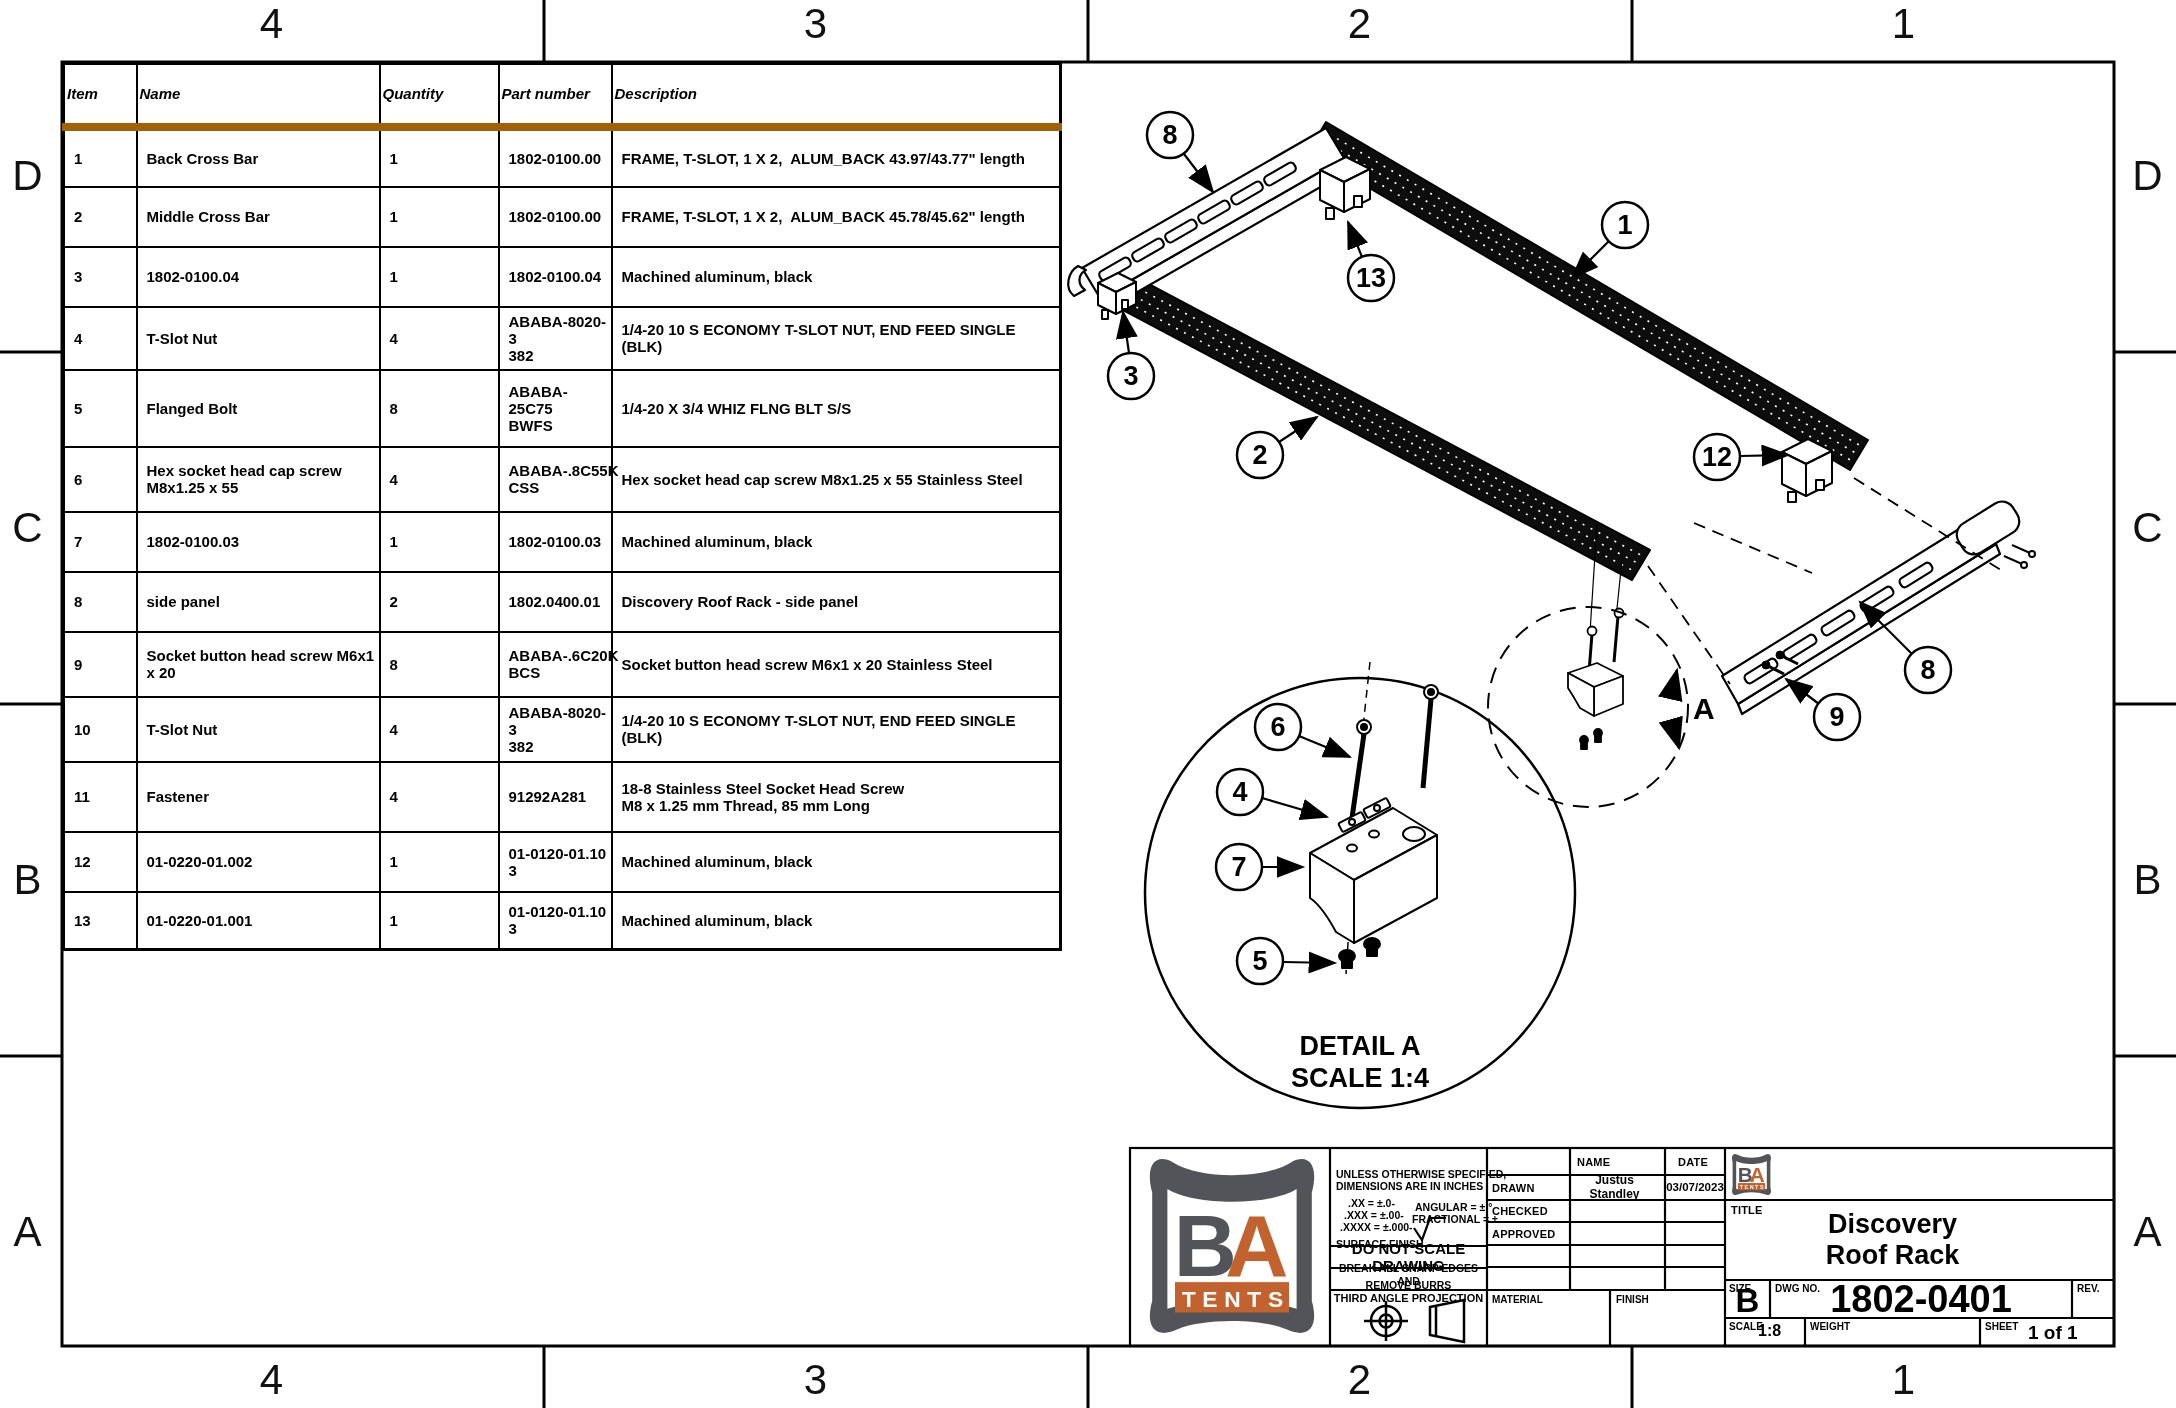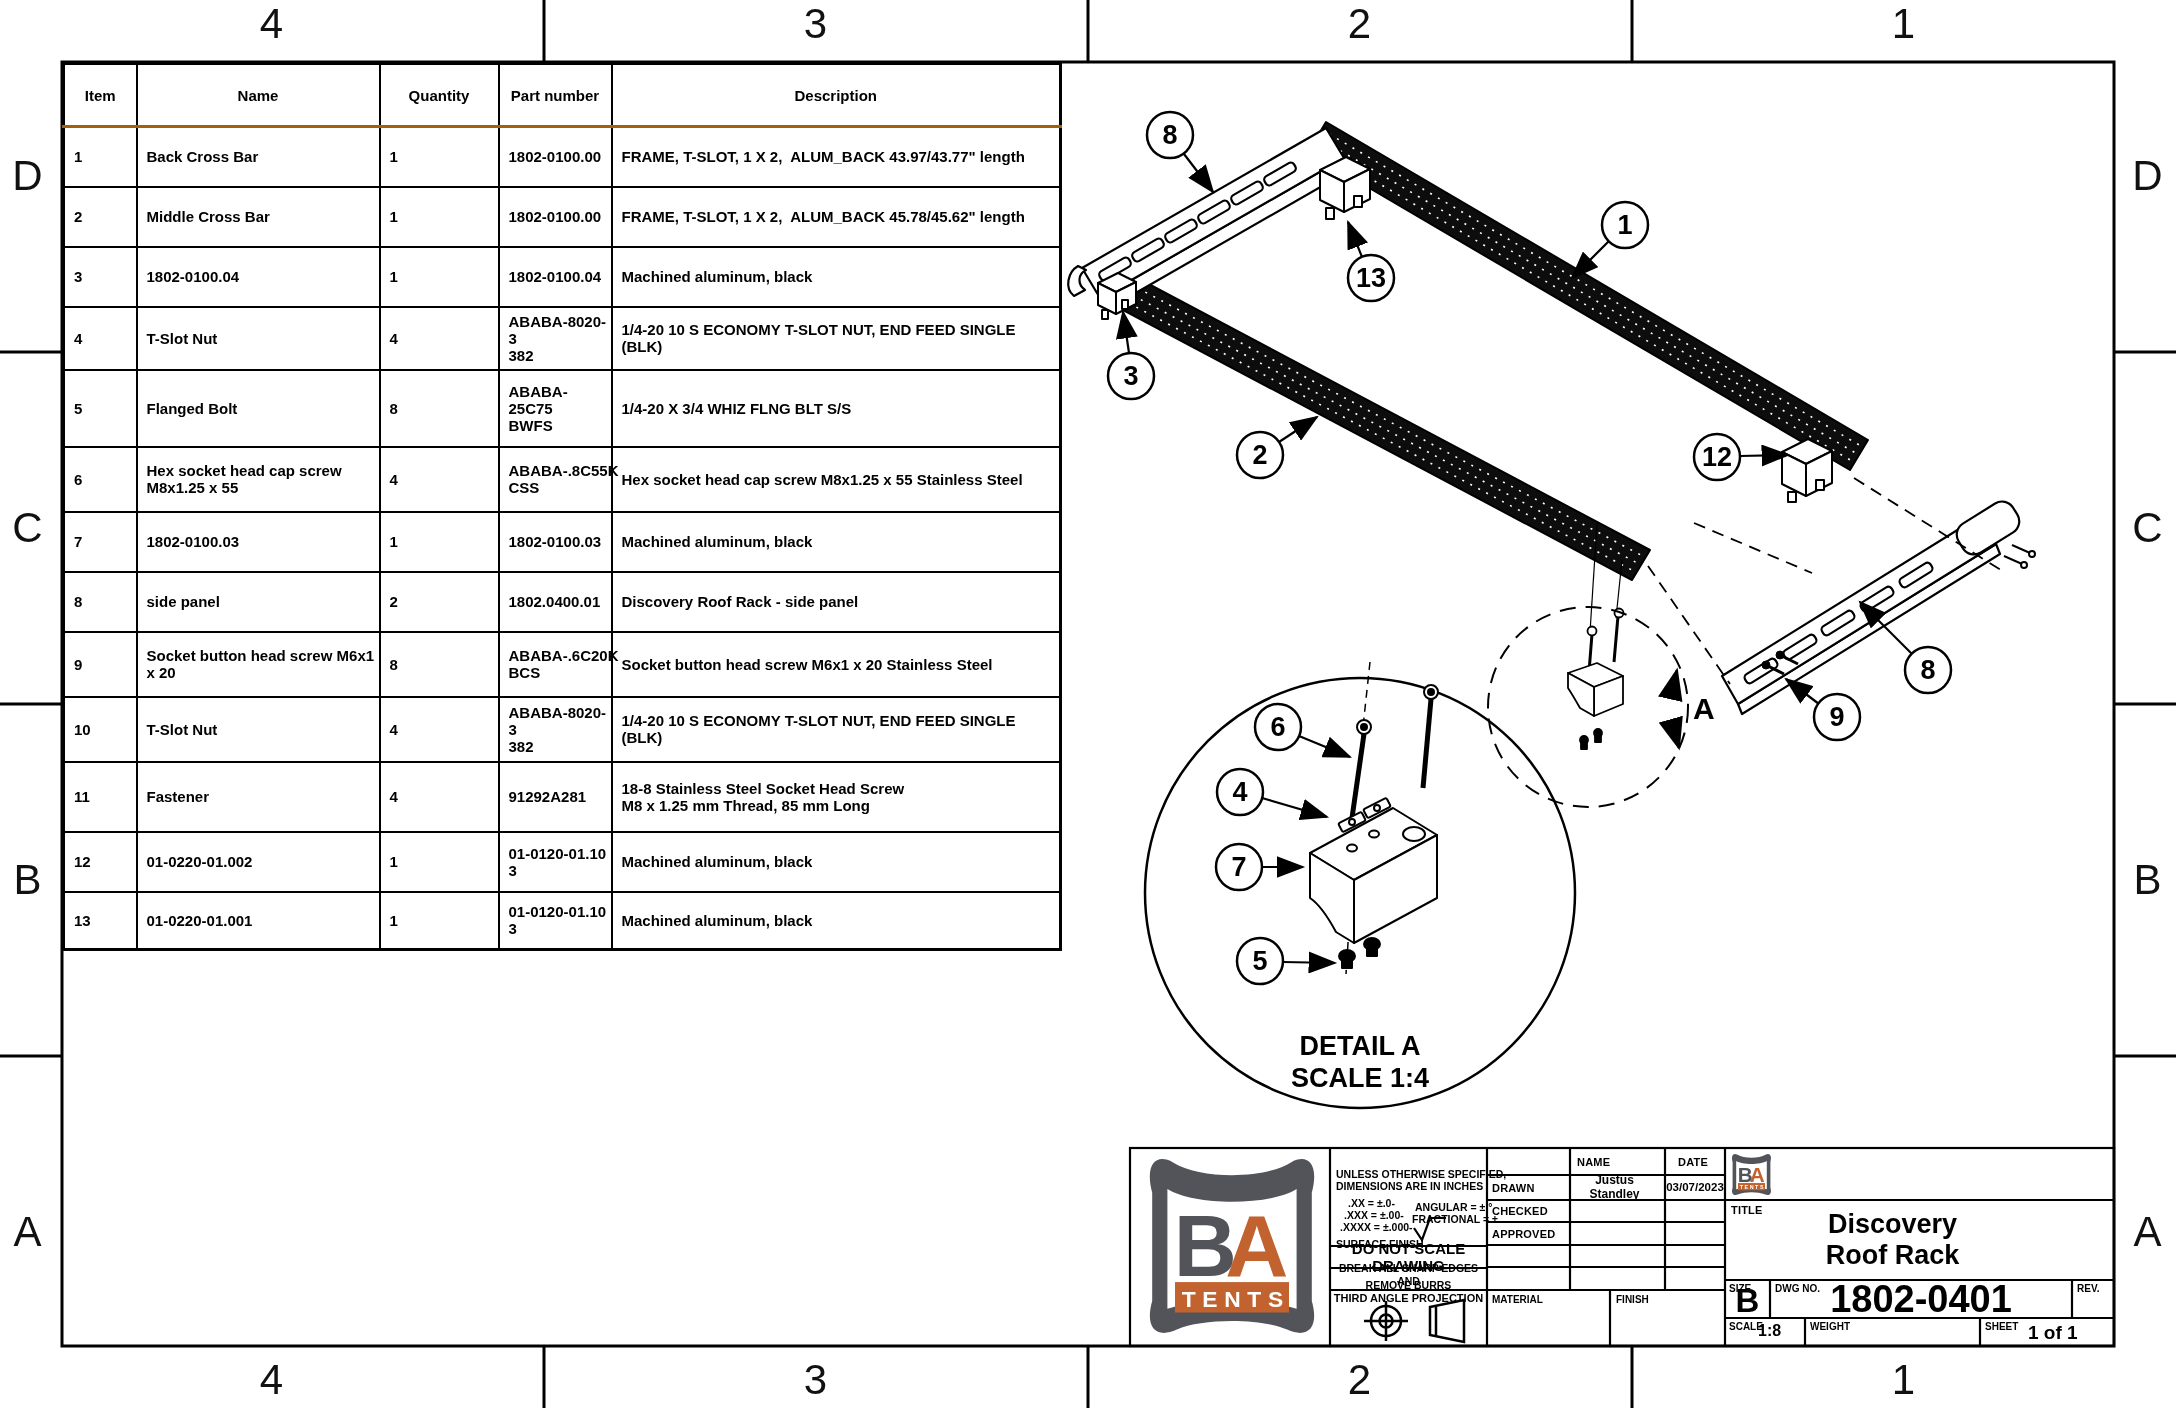--- a/index.html
+++ b/index.html
@@ -16,21 +16,21 @@
   }
   
   table.bom{
     position:absolute;left:62px;top:62px;border-collapse:collapse;
     table-layout:fixed;width:998px;background:#fff;
   }
   table.bom td,table.bom th{
     border:2px solid #000;font-size:15px;font-weight:600;
     padding:2px 4px 2px 9px;text-align:left;vertical-align:middle;color:#000;
   }
-  table.bom th{text-align:center;padding:2px;font-weight:700;border-bottom:3px solid #a16207;}
+  table.bom th{text-align:left;padding:2px;font-weight:700;border-bottom:8px solid #a16207;font-style:italic;}
   table.bom{border:3px solid #000;}
   td.part{white-space:pre-line;}
   td.desc{white-space:pre-wrap;}
   
   .tb{position:absolute;color:#000;line-height:1.15;}
   .lab{font-size:11px;font-weight:700;letter-spacing:0.2px;}
   .lab-sm{font-size:10px;font-weight:700;}
   .tol{font-size:10.5px;font-weight:700;margin-top:16px;}
   .cen{display:flex;align-items:center;justify-content:center;text-align:center;}
 </style>

